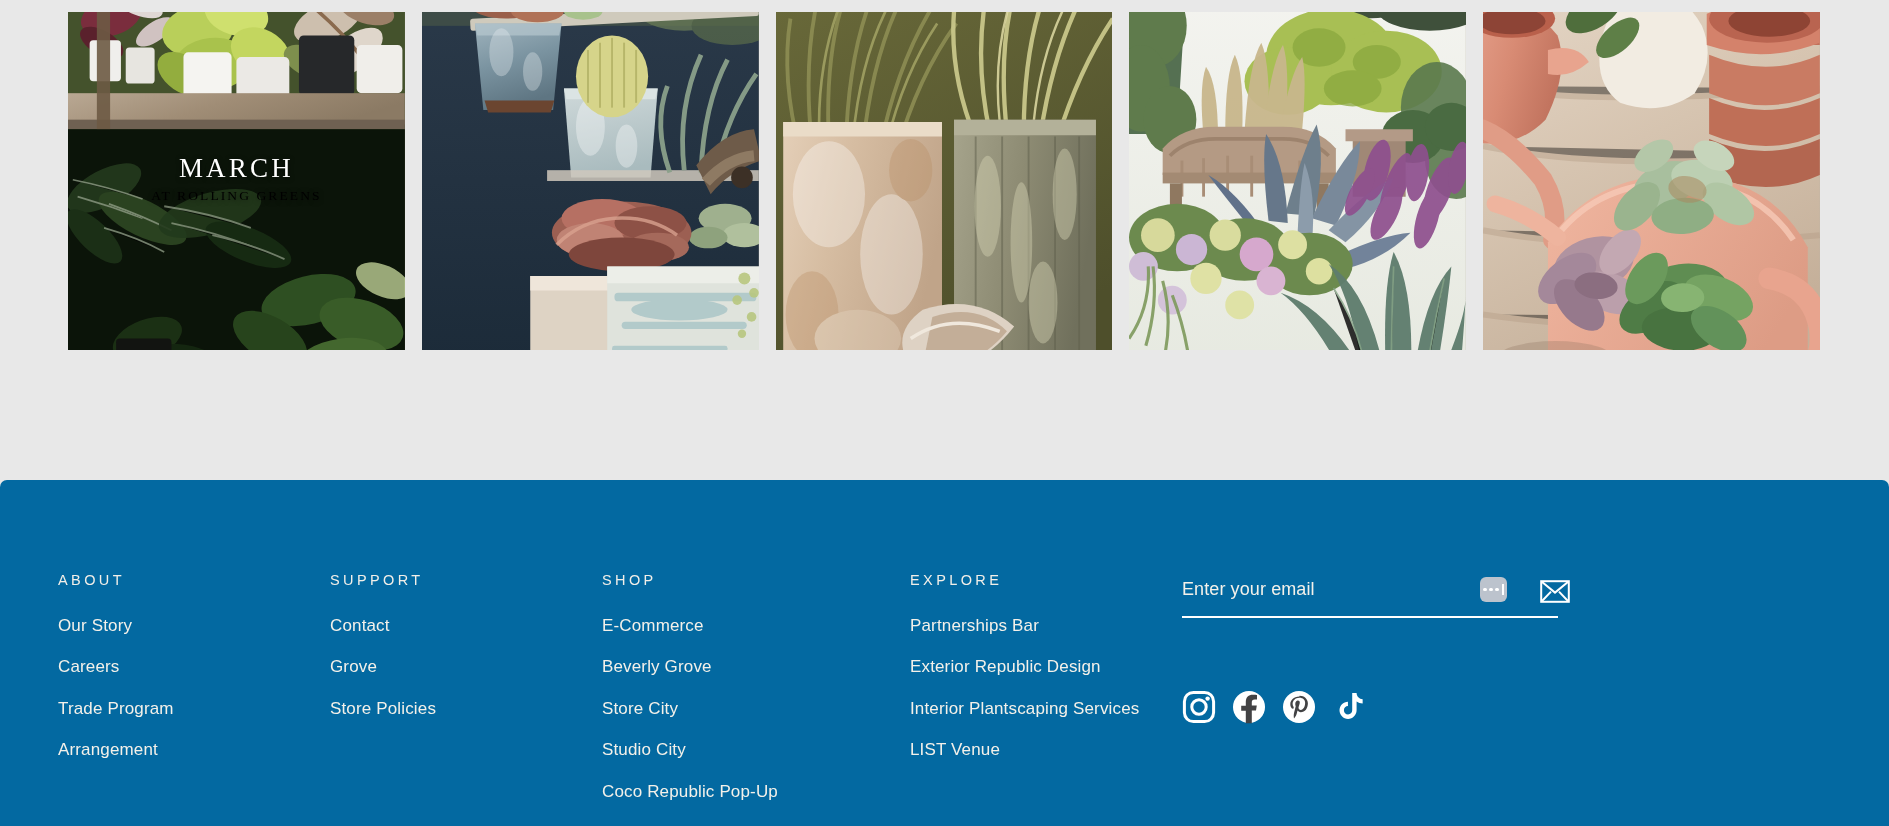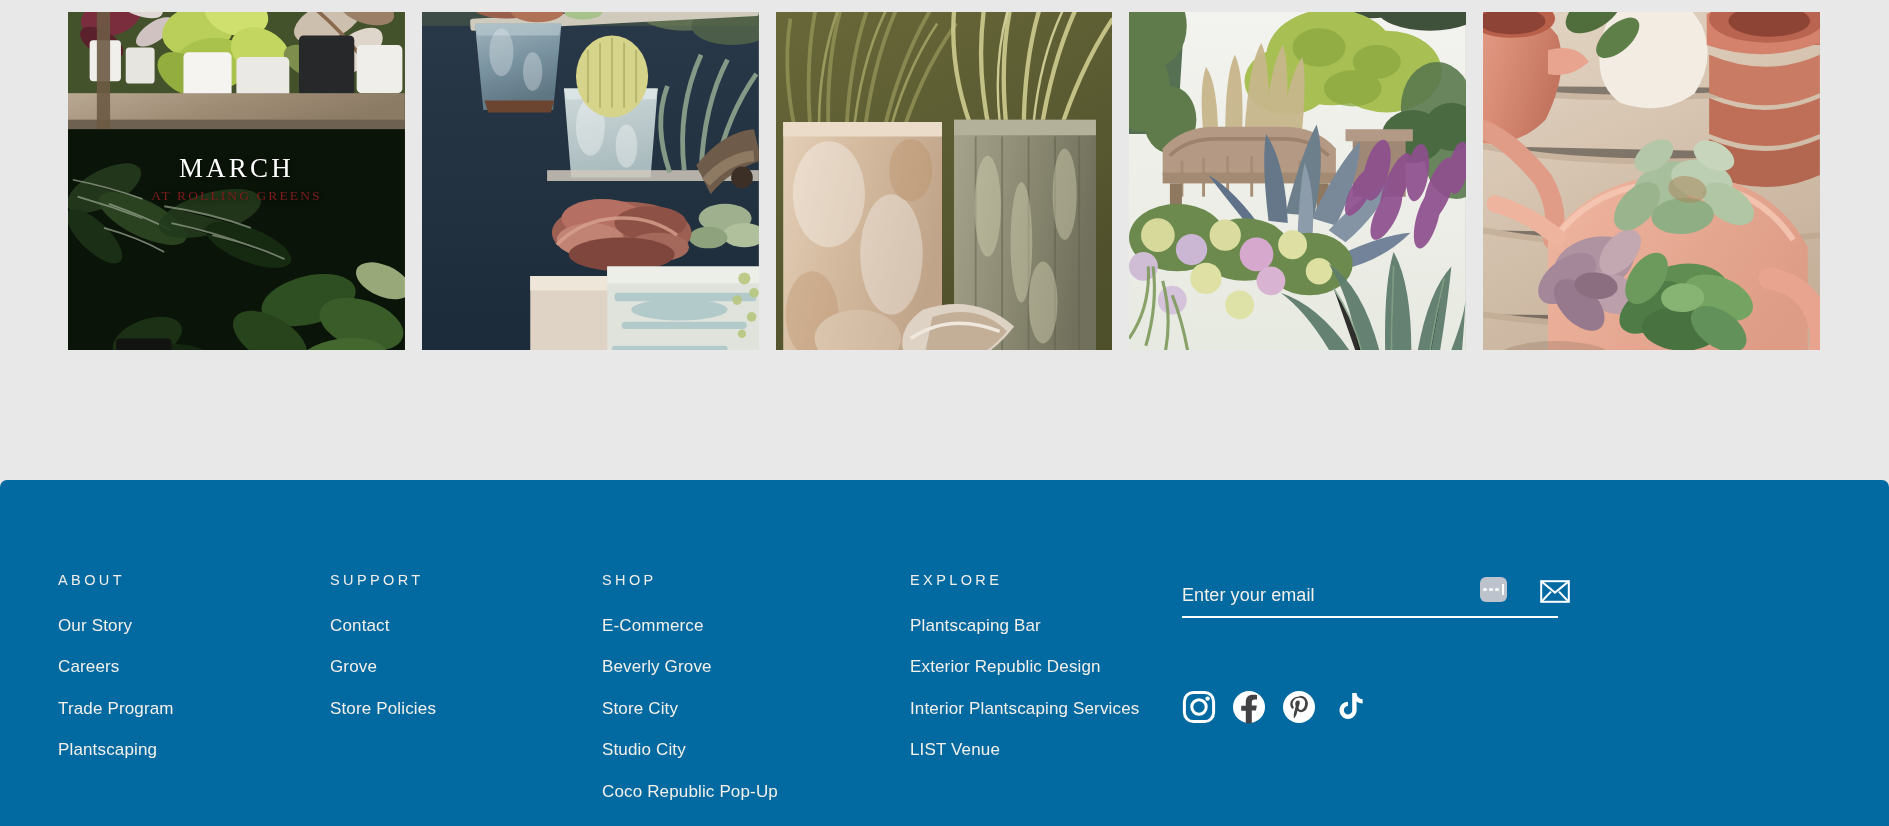--- a/index.html
+++ b/index.html
@@ -58,21 +58,21 @@
     font-size: 27px;
     letter-spacing: 3.2px;
     color: #ffffff;
     line-height: 1.15;
   }
   .tile-caption .cap-sub {
     display: block;
     font-family: "Liberation Serif", serif;
     font-size: 13.5px;
     letter-spacing: 2.1px;
-    color: #7f1d1d;
+    color: #000000;
     margin-top: 4px;
   }
 
   
   .site-footer {
     position: absolute;
     left: 0; top: 480px;
     width: 1889px;
     height: 394px;
     background: #0369a1;
@@ -116,21 +116,20 @@
     line-height: 1.38;
     display: inline-block;
     letter-spacing: 0.15px;
   }
 
   
   .newsletter { position: relative; width: 376px; }
   .newsletter-row {
     position: relative;
     display: flex;
-    align-items: flex-end;
     height: 42px;
   }
   .email-input {
     flex: 1 1 auto;
     background: transparent;
     border: none;
     outline: none;
     color: #f4f1ea;
     font-family: "Liberation Sans", sans-serif;
     font-size: 18px;
@@ -670,21 +669,21 @@
 <footer class="site-footer">
   <div class="footer-inner">
     <div class="footer-cols">
 
       <div class="footer-col">
         <h3 class="col-heading">ABOUT</h3>
         <ul class="col-links">
           <li><a class="col-link">Our Story</a></li>
           <li><a class="col-link">Careers</a></li>
           <li><a class="col-link">Trade Program</a></li>
-          <li><a class="col-link">Plantscaping</a></li>
+          <li><a class="col-link">Arrangement</a></li>
         </ul>
       </div>
 
       <div class="footer-col">
         <h3 class="col-heading">SUPPORT</h3>
         <ul class="col-links">
           <li><a class="col-link">Contact</a></li>
           <li><a class="col-link">Grove</a></li>
           <li><a class="col-link">Store Policies</a></li>
         </ul>
@@ -697,21 +696,21 @@
           <li><a class="col-link">Beverly Grove</a></li>
           <li><a class="col-link">Store City</a></li>
           <li><a class="col-link">Studio City</a></li>
           <li><a class="col-link">Coco Republic Pop-Up</a></li>
         </ul>
       </div>
 
       <div class="footer-col col-explore">
         <h3 class="col-heading">EXPLORE</h3>
         <ul class="col-links">
-          <li><a class="col-link">Plantscaping Bar</a></li>
+          <li><a class="col-link">Partnerships Bar</a></li>
           <li><a class="col-link">Exterior Republic Design</a></li>
           <li><a class="col-link">Interior Plantscaping Services</a></li>
           <li><a class="col-link">LIST Venue</a></li>
         </ul>
       </div>
 
       <div class="footer-col col-join">
 
         <div class="newsletter">
           <div class="newsletter-row">

